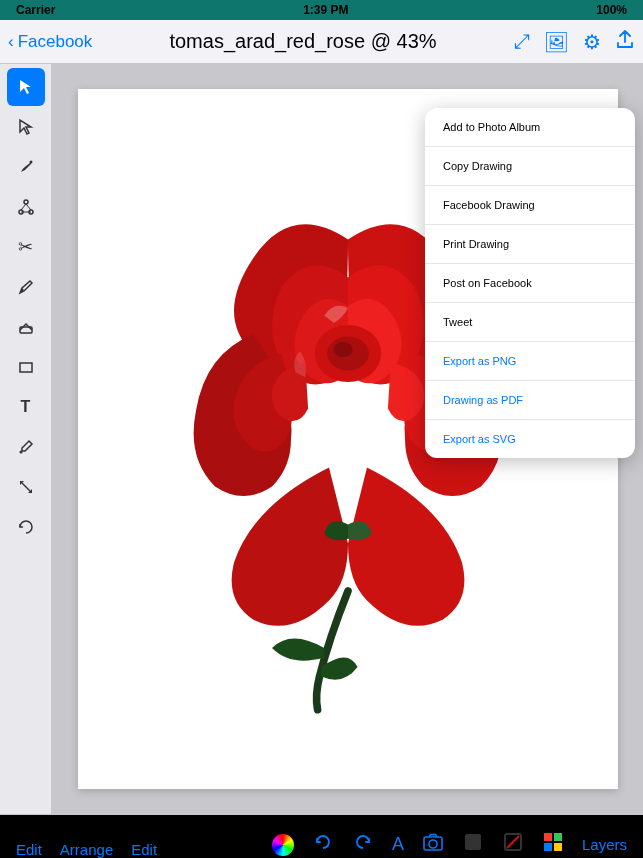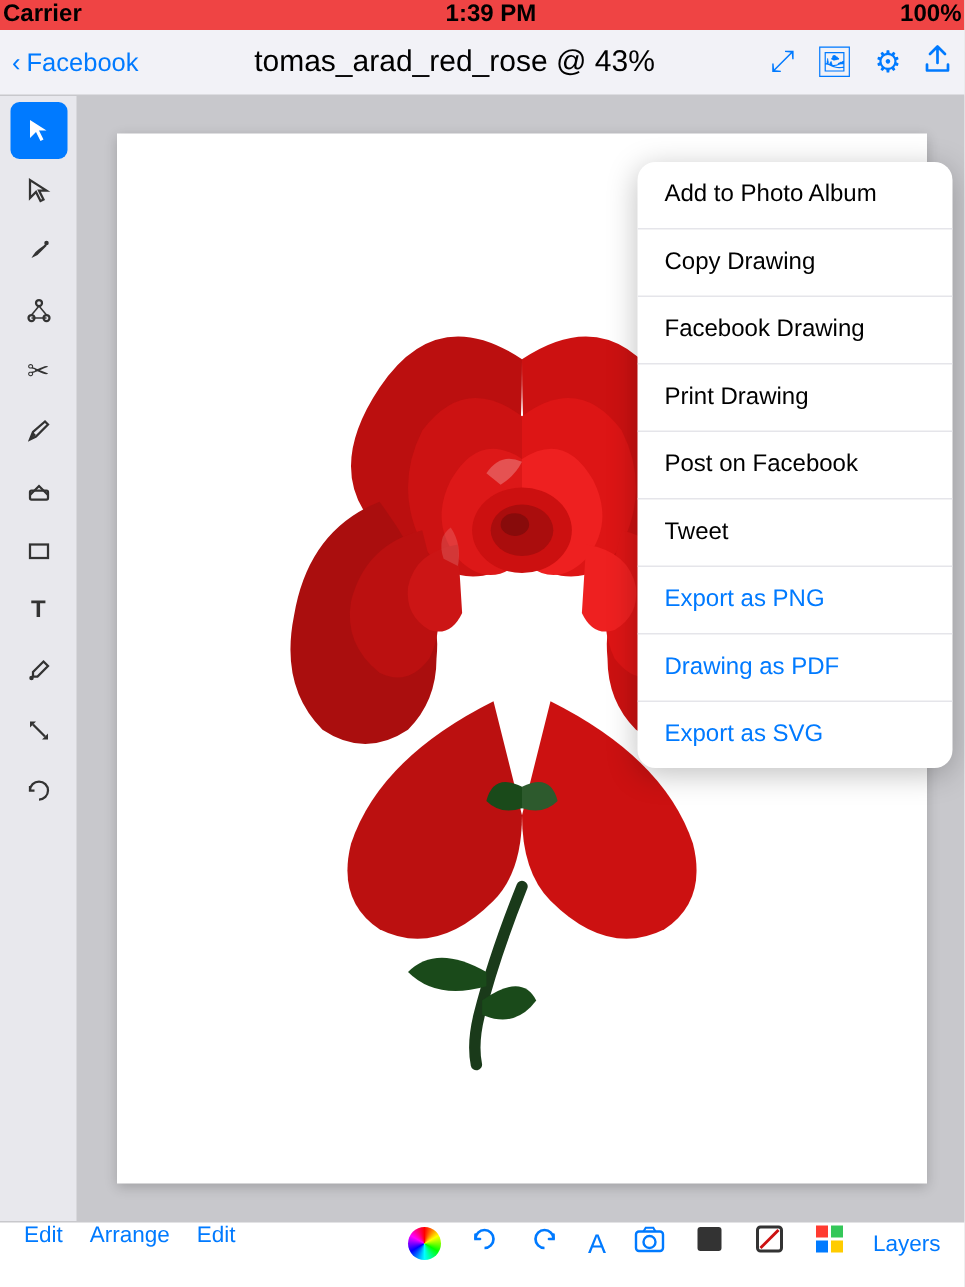--- a/index.html
+++ b/index.html
@@ -8,26 +8,26 @@
       height: 858px;
       background: #d1d1d6;
       font-family: -apple-system, 'Helvetica Neue', sans-serif;
       overflow: hidden;
       position: relative;
     }
 
     
     #status-bar {
       height: 20px;
-      background: #ef4444;
+      background: #0f766e;
       display: flex;
       align-items: center;
       justify-content: space-between;
-      padding: 0 2px;
-      font-size: 16px;
+      padding: 0 16px;
+      font-size: 12px;
       font-weight: 600;
     }
 
     
     #nav-bar {
       height: 44px;
       background: #f2f2f7;
       border-bottom: 1px solid #c8c8cc;
       display: flex;
       align-items: center;
@@ -126,42 +126,42 @@
       right: 8px;
       background: #fff;
       border-radius: 12px;
       box-shadow: 0 4px 20px rgba(0,0,0,0.25);
       width: 210px;
       z-index: 100;
       overflow: hidden;
     }
     .menu-item {
       padding: 13px 18px;
-      font-size: 16px;
+      font-size: 11px;
       color: #000;
       cursor: pointer;
       border-bottom: 1px solid #e5e5ea;
     }
     .menu-item:last-child {
       border-bottom: none;
     }
     .menu-item.blue {
       color: #007aff;
     }
     .menu-item.export {
       color: #007aff;
     }
 
     
     #bottom-toolbar {
       height: 44px;
-      background: #ffffff;
+      background: #000000;
       border-top: 1px solid #c8c8cc;
       display: flex;
-      align-items: flex-start;
+      align-items: flex-end;
       justify-content: space-between;
       padding: 0 16px;
     }
     .bottom-group {
       display: flex;
       gap: 18px;
       align-items: center;
     }
     .bottom-btn {
       font-size: 15px;

